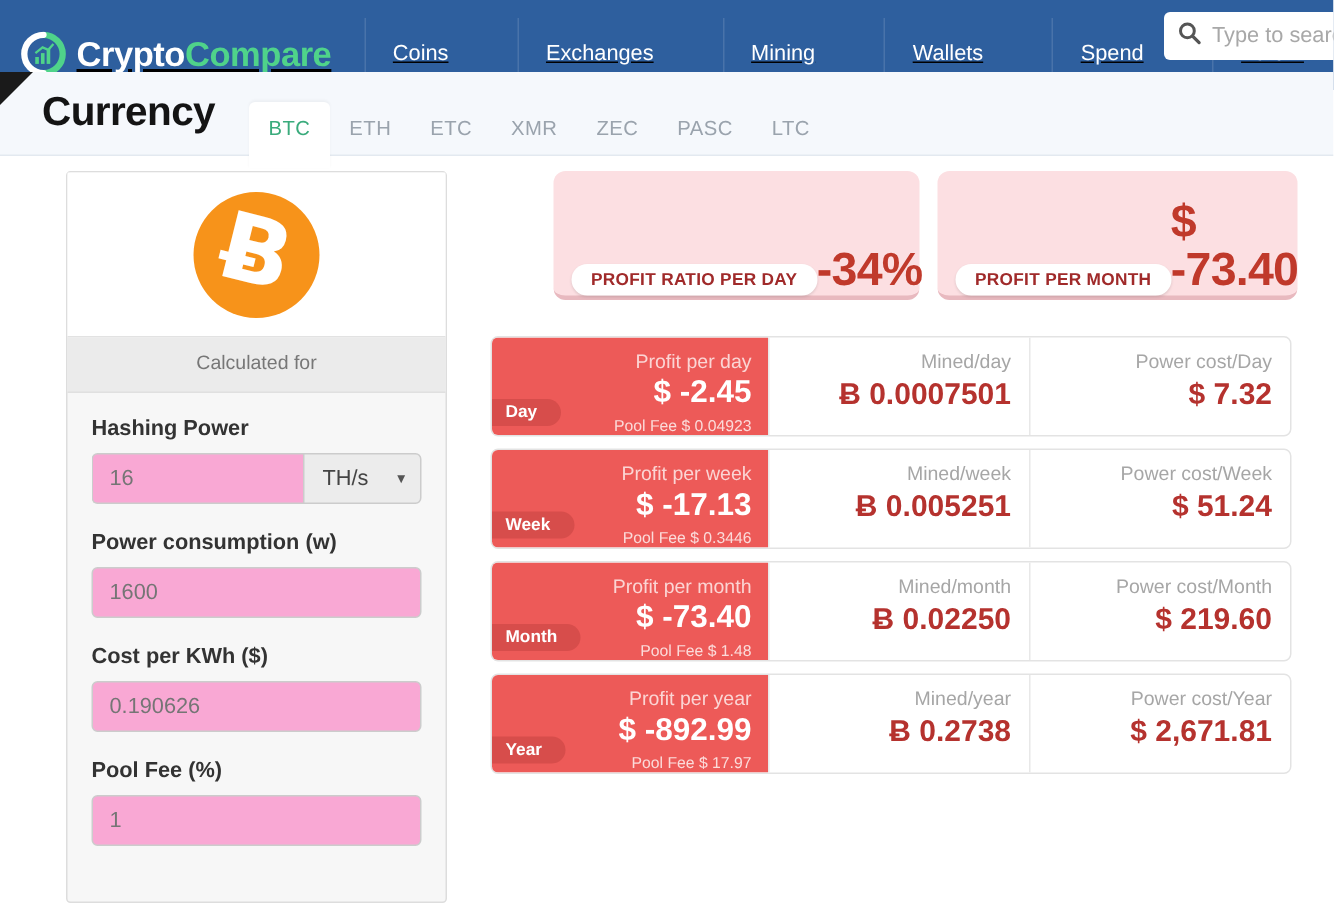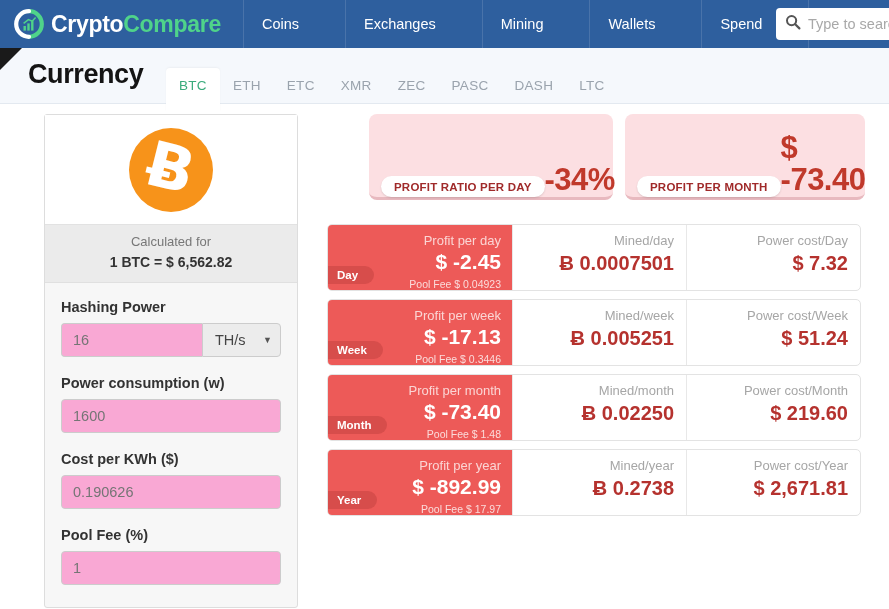--- a/index.html
+++ b/index.html
@@ -9,21 +9,21 @@
     background: #ffffff;
     overflow: hidden;
   }
   .page { position: relative; width: 889px; height: 609px; background: #fff; }
 
   
   .navbar {
     position: absolute; top: 0; left: 0;
     width: 889px; height: 60px;
     background: #2e5f9e;
-    display: flex; align-items: flex-start;
+    display: flex; align-items: flex-end; text-decoration: underline;
   }
   .brand {
     display: flex; align-items: center;
     padding-left: 14px; padding-right: 22px;
     height: 48px;
   }
   .brand-logo { width: 30px; height: 30px; margin-right: 7px; flex: none; }
   .brand-text { font-size: 23px; font-weight: bold; letter-spacing: -0.3px; white-space: nowrap; }
   .brand-crypto { color: #ffffff; }
   .brand-compare { color: #4fd38a; }
@@ -260,34 +260,32 @@
   <div class="header-bar">
     <div class="corner-fold"></div>
     <div class="page-title">Currency</div>
     <div class="tabs">
       <div class="tab active">BTC</div>
       <div class="tab">ETH</div>
       <div class="tab">ETC</div>
       <div class="tab">XMR</div>
       <div class="tab">ZEC</div>
       <div class="tab">PASC</div>
-      <div class="tab">DASH</div>
       <div class="tab">LTC</div>
     </div>
   </div>
 
   <div class="left-panel">
     <div class="coin-logo-box">
       <div class="coin-circle">
         <span class="coin-glyph">Ƀ</span>
       </div>
     </div>
     <div class="calc-box">
       <div class="calc-label">Calculated for</div>
-      <div class="calc-value">1 BTC = $ 6,562.82</div>
     </div>
     <div class="form-area">
 
       <div class="field-label">Hashing Power</div>
       <div class="input-group">
         <input class="text-input" type="text" placeholder="16" style="">
         <div class="unit-select">
           <span>TH/s</span>
           <span class="caret">▼</span>
         </div>

